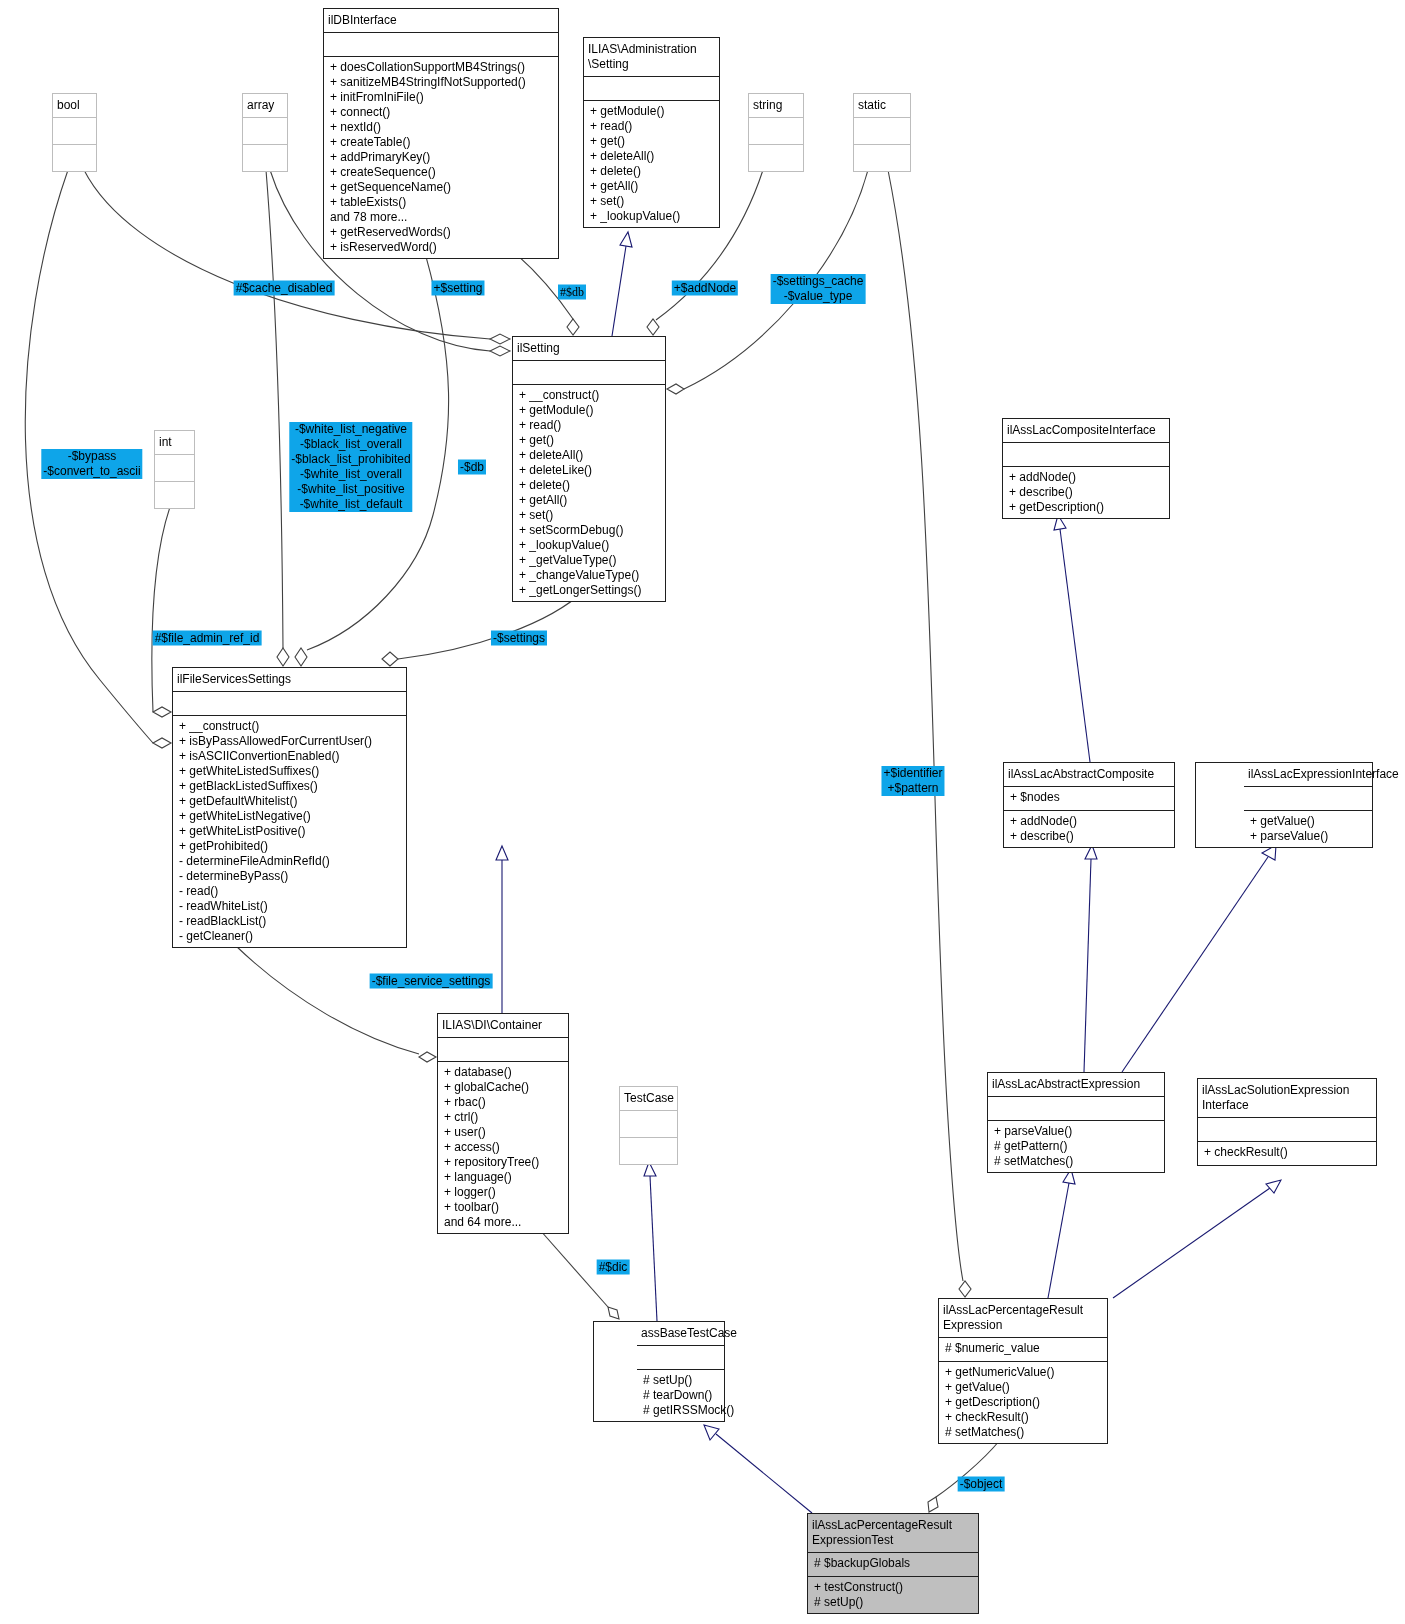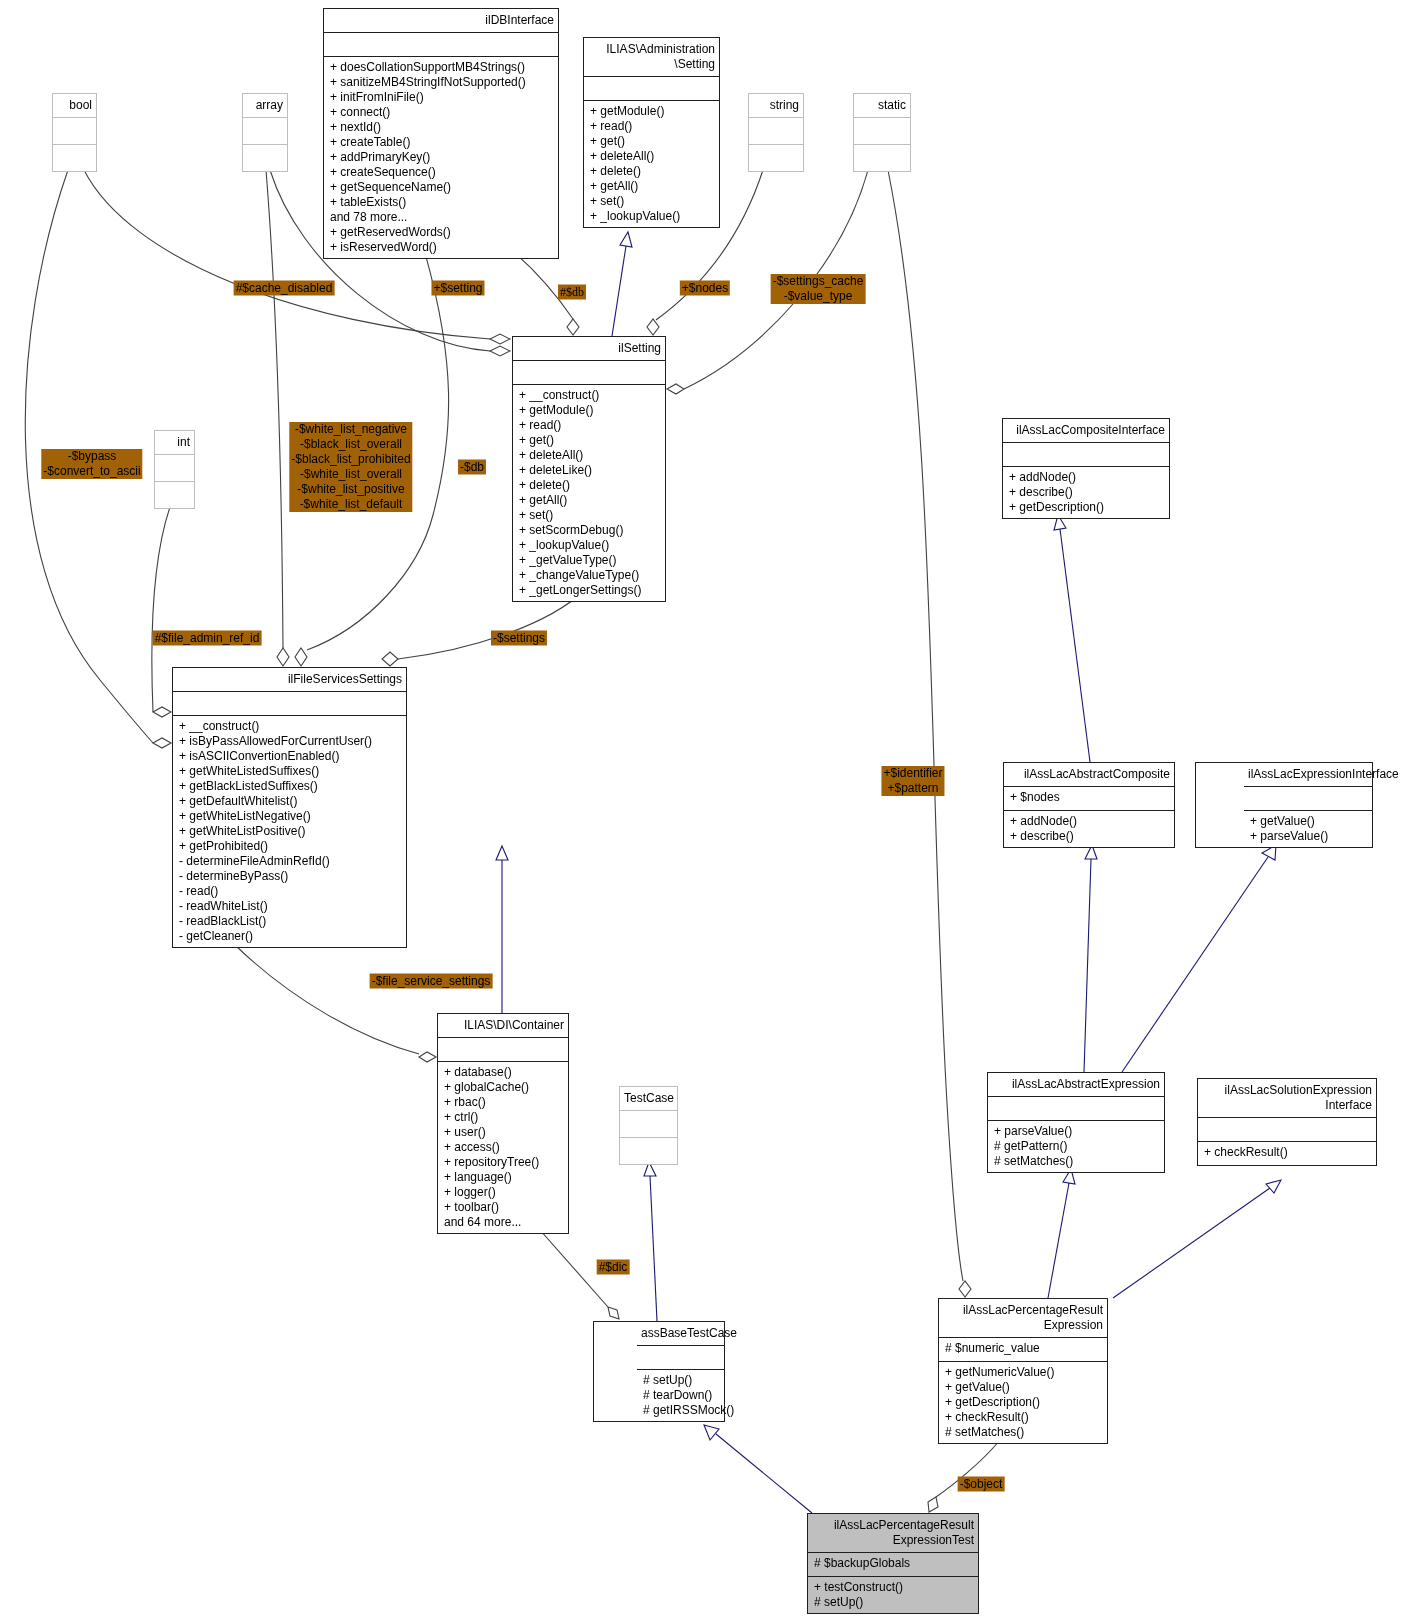--- a/index.html
+++ b/index.html
@@ -9,24 +9,24 @@
   #edge-layer g path{fill:none;stroke:#404040;stroke-width:1.1;}
   #edge-layer g polygon{fill:#ffffff;stroke:#404040;stroke-width:1.1;}
   #edge-layer g.inherit path{stroke:#191970;}
   #edge-layer g.inherit polygon{stroke:#191970;fill:#ffffff;}
   .uml-box{position:absolute;background:#ffffff;border:1px solid #1f1f1f;
            font-size:12px;line-height:15px;box-sizing:border-box;}
   .uml-box > div + div{border-top:1px solid #1f1f1f;}
   .uml-box.external{border-color:#bdbdbd;}
   .uml-box.external > div + div{border-top-color:#bdbdbd;}
   .uml-box.highlight{background:#bfbfbf;}
-  .uml-title{text-align:right;padding:4px 4px;}
+  .uml-title{text-align:left;padding:4px 4px;}
   .uml-attrs,.uml-methods{padding:3px 6px;min-height:17px;text-align:left;white-space:nowrap;}
   .uml-box.external .uml-attrs,.uml-box.external .uml-methods{min-height:20px;}
-  .edge-label{position:absolute;transform:translate(-50%,-50%);background:#a16207;
+  .edge-label{position:absolute;transform:translate(-50%,-50%);background:#0ea5e9;
               font-size:12px;line-height:15px;text-align:center;white-space:nowrap;padding:0 2px;}
 </style>
 </head>
 <body>
 
 <div id="diagram">
 
   <svg id="edge-layer" width="1405" height="1624" viewBox="0 0 1405 1624">
 
     <g>
@@ -365,21 +365,21 @@
     <div class="edge-label" style="left: 284px; top: 288px;">
       <div>#$cache_disabled</div>
     </div>
     <div class="edge-label" style="left: 458px; top: 288px;">
       <div>+$setting</div>
     </div>
     <div class="edge-label" style="left: 572px; top: 292px; font-family: Liberation Serif, serif;">
       <div>#$db</div>
     </div>
     <div class="edge-label" style="left: 705px; top: 288px;">
-      <div>+$nodes</div>
+      <div>+$addNode</div>
     </div>
     <div class="edge-label" style="left: 818px; top: 289px;">
       <div>-$settings_cache</div>
       <div>-$value_type</div>
     </div>
     <div class="edge-label" style="left: 92px; top: 464px;">
       <div>-$bypass</div>
       <div>-$convert_to_ascii</div>
     </div>
     <div class="edge-label" style="left: 351px; top: 467px;">

